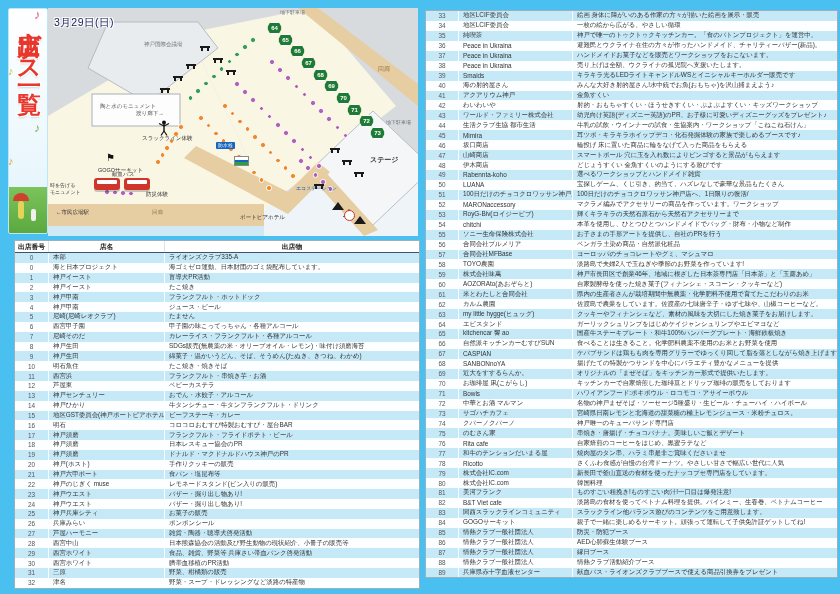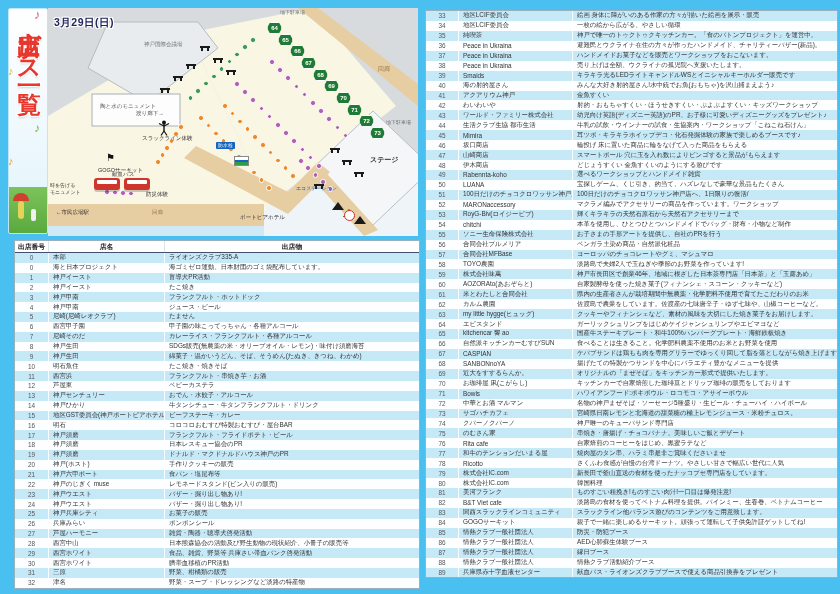--- a/index.html
+++ b/index.html
@@ -30,21 +30,21 @@
   .figure1{position:absolute;left:9px;top:14px;width:6px;height:18px;border-radius:3px;background:#e5d35a;}
   .figure2{position:absolute;left:22px;top:22px;width:5px;height:12px;border-radius:2px;background:#f0f0f0;}
   
   .map{
     position:absolute;left:48px;top:8px;width:370px;height:228px;overflow:hidden;
     background:#d8dbde;
   }
   .map svg{position:absolute;left:0;top:0;}
   .date-badge{
     position:absolute;left:6px;top:8px;z-index:5;
-    font-size:10.5px;font-weight:bold;color:#20265c;letter-spacing:.5px;
+    font-size:10.5px;font-weight:normal;color:#20265c;letter-spacing:.5px;
     text-shadow:-1px -1px 0 #fff,1px -1px 0 #fff,-1px 1px 0 #fff,1px 1px 0 #fff;
   }
   .mlabel{position:absolute;white-space:nowrap;z-index:4;line-height:1;}
   .mchip{background:#1565c0;color:#fff !important;padding:1px 2px;border-radius:1px;}
   .hexb{
     position:absolute;z-index:4;width:13px;height:10px;background:#1e7a34;border:1px solid #fff;
     clip-path:polygon(22% 0,78% 0,100% 50%,78% 100%,22% 100%,0 50%);
     color:#fff;font-size:6px;font-weight:bold;display:flex;align-items:center;justify-content:center;
   }
   .dot{position:absolute;z-index:3;width:5.5px;height:5.5px;border-radius:50%;border:1px solid #fff;box-sizing:border-box;}

